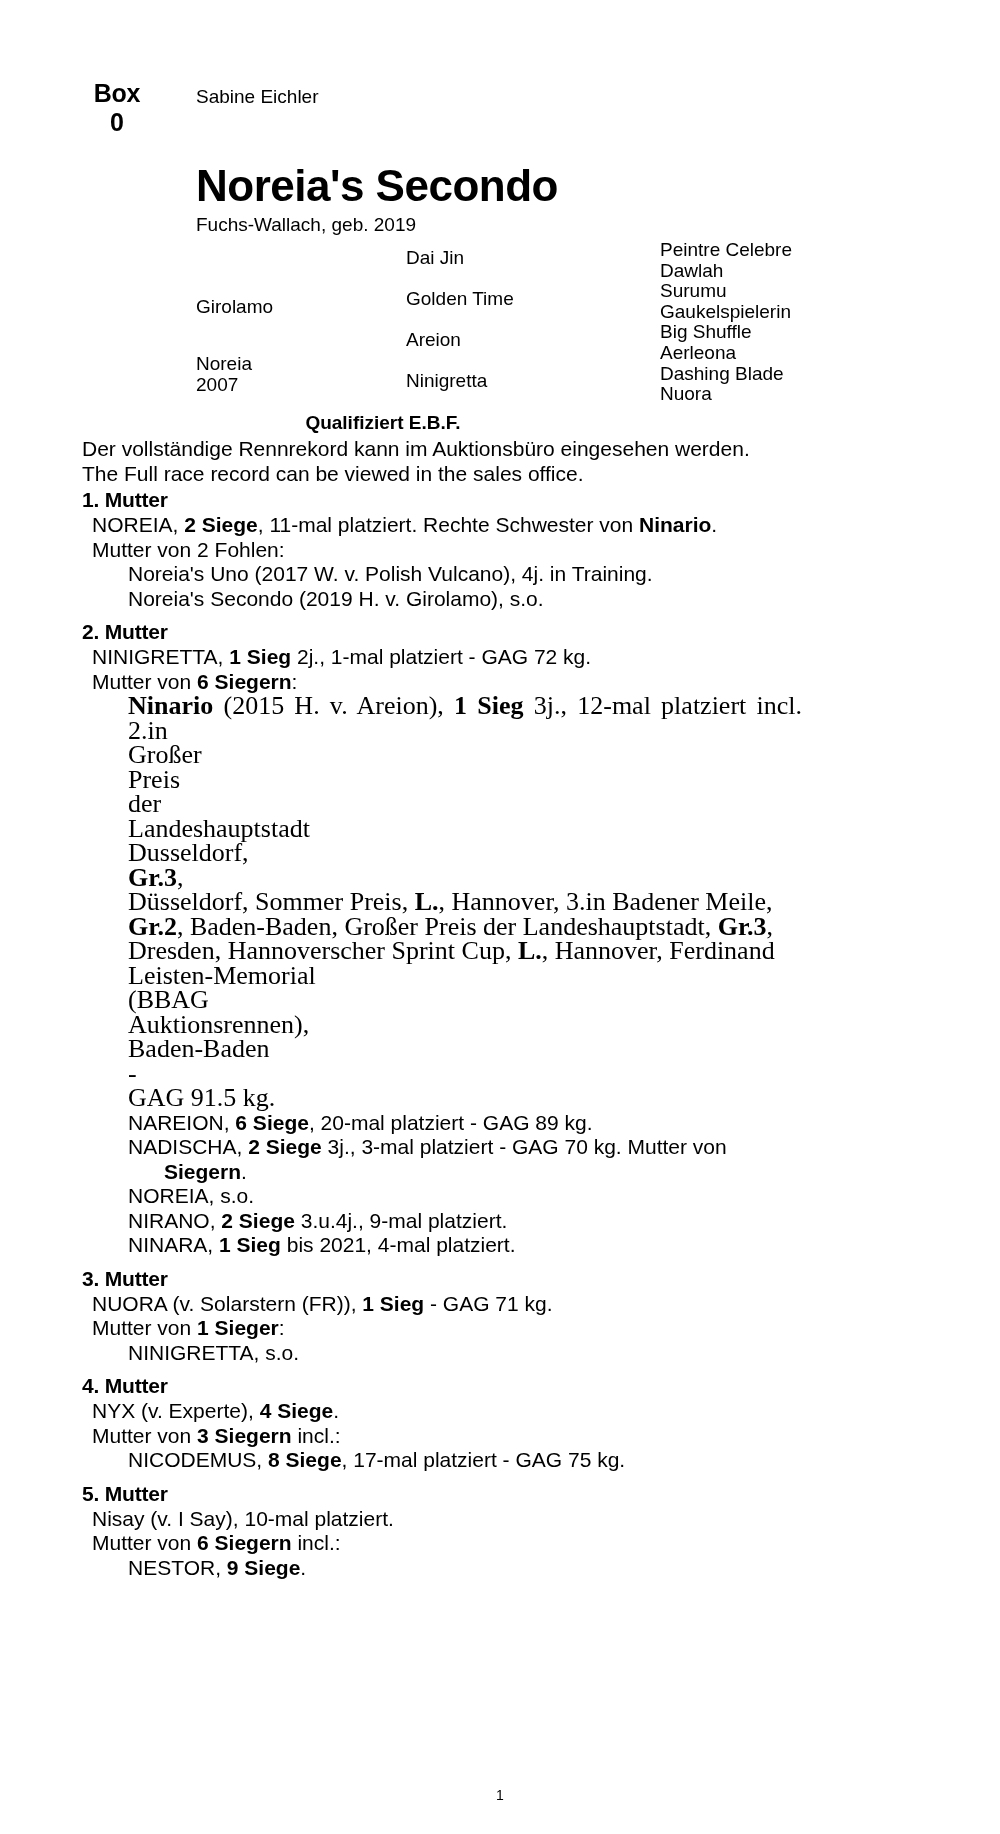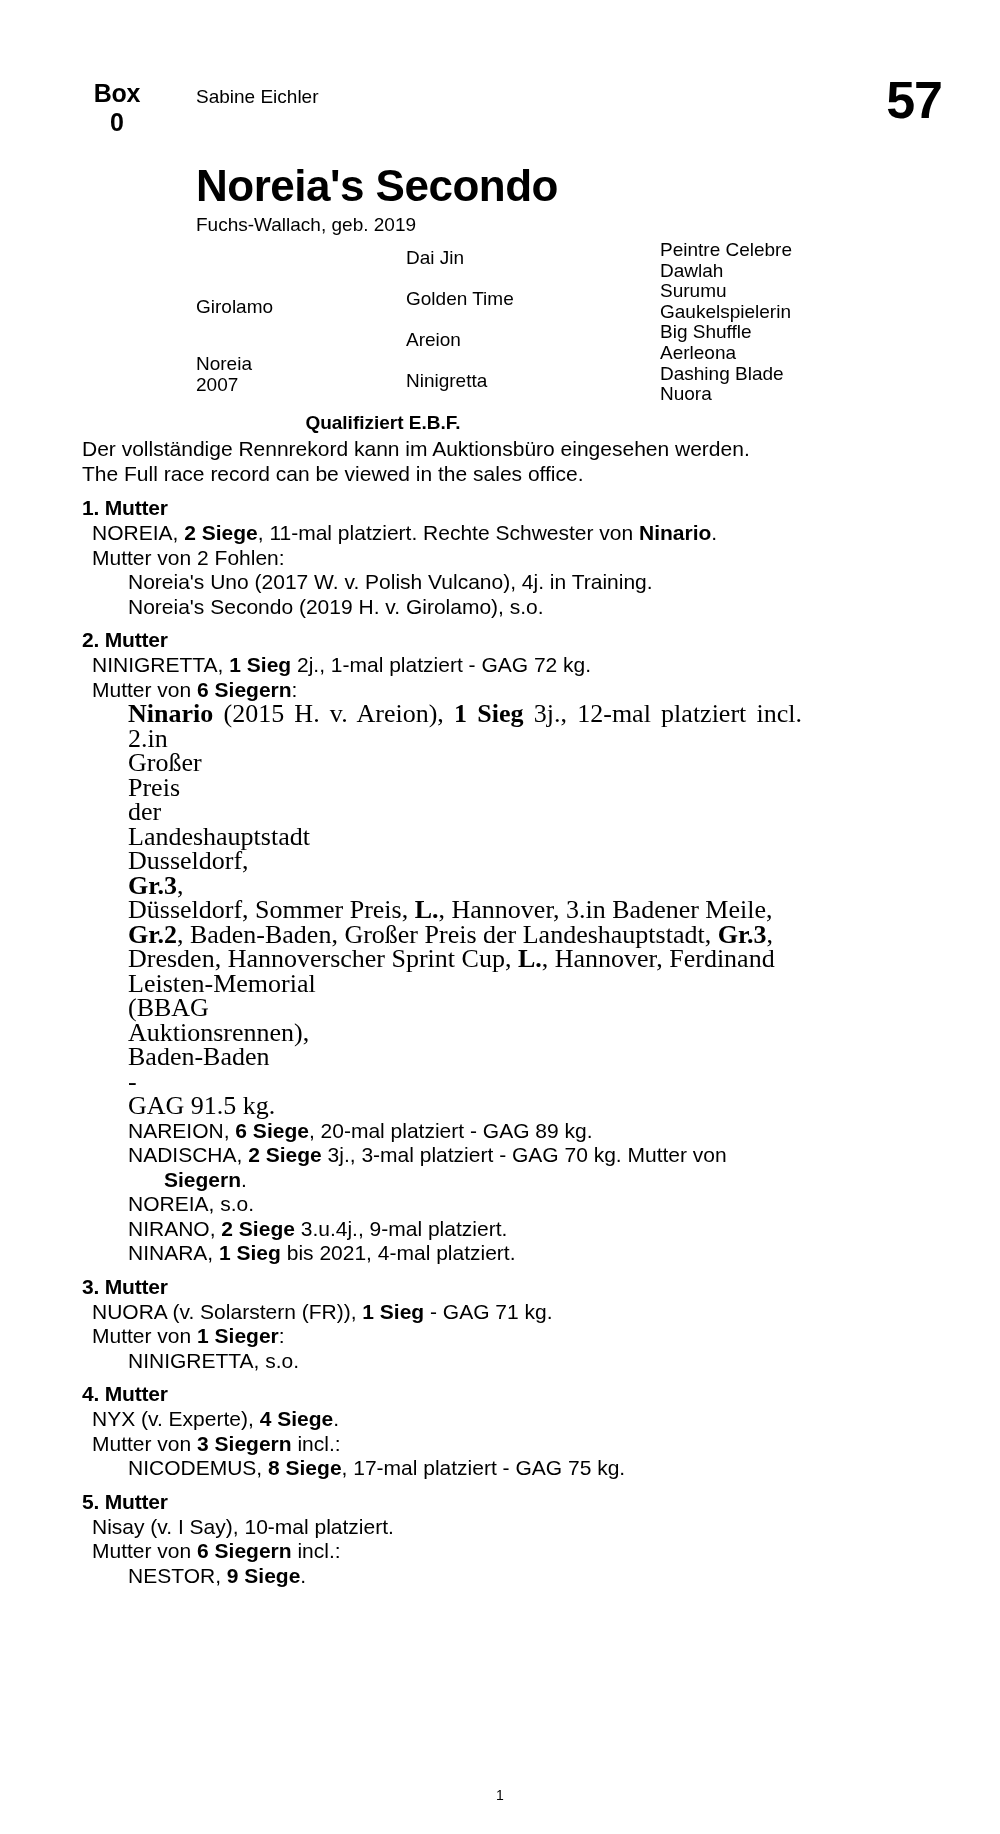--- a/index.html
+++ b/index.html
@@ -167,21 +167,21 @@
     top: 487px;
     width: 720px;
   }
   .sec-title {
     font-size: 21px;
     font-weight: bold;
     line-height: 26px;
     margin-top: 8px;
     letter-spacing: -0.2px;
   }
-  .sec-title:first-child { margin-top: 8px; }
+  .sec-title:first-child { margin-top: 0; }
 
   .lvl1 {
     font-size: 21px;
     line-height: 24.5px;
     padding-left: 10px;
   }
   .lvl2 {
     font-size: 21px;
     line-height: 24.5px;
     padding-left: 46px;
@@ -224,21 +224,20 @@
 </style>
 </head>
 <body>
 
 <div class="page">
 
   <div class="header">
     <div class="box-label">Box</div>
     <div class="box-number">0</div>
     <div class="consignor">Sabine Eichler</div>
-    <div class="lot-number">57</div>
   </div>
 
   <div class="horse-name">Noreia's Secondo</div>
   <div class="horse-sub">Fuchs-Wallach, geb. 2019</div>
 
   <div class="pedigree">
 
     <div class="ped-col gen1">
       <div class="ped-cell g1a">Girolamo</div>
       <div class="ped-cell g1b">Noreia</div>

